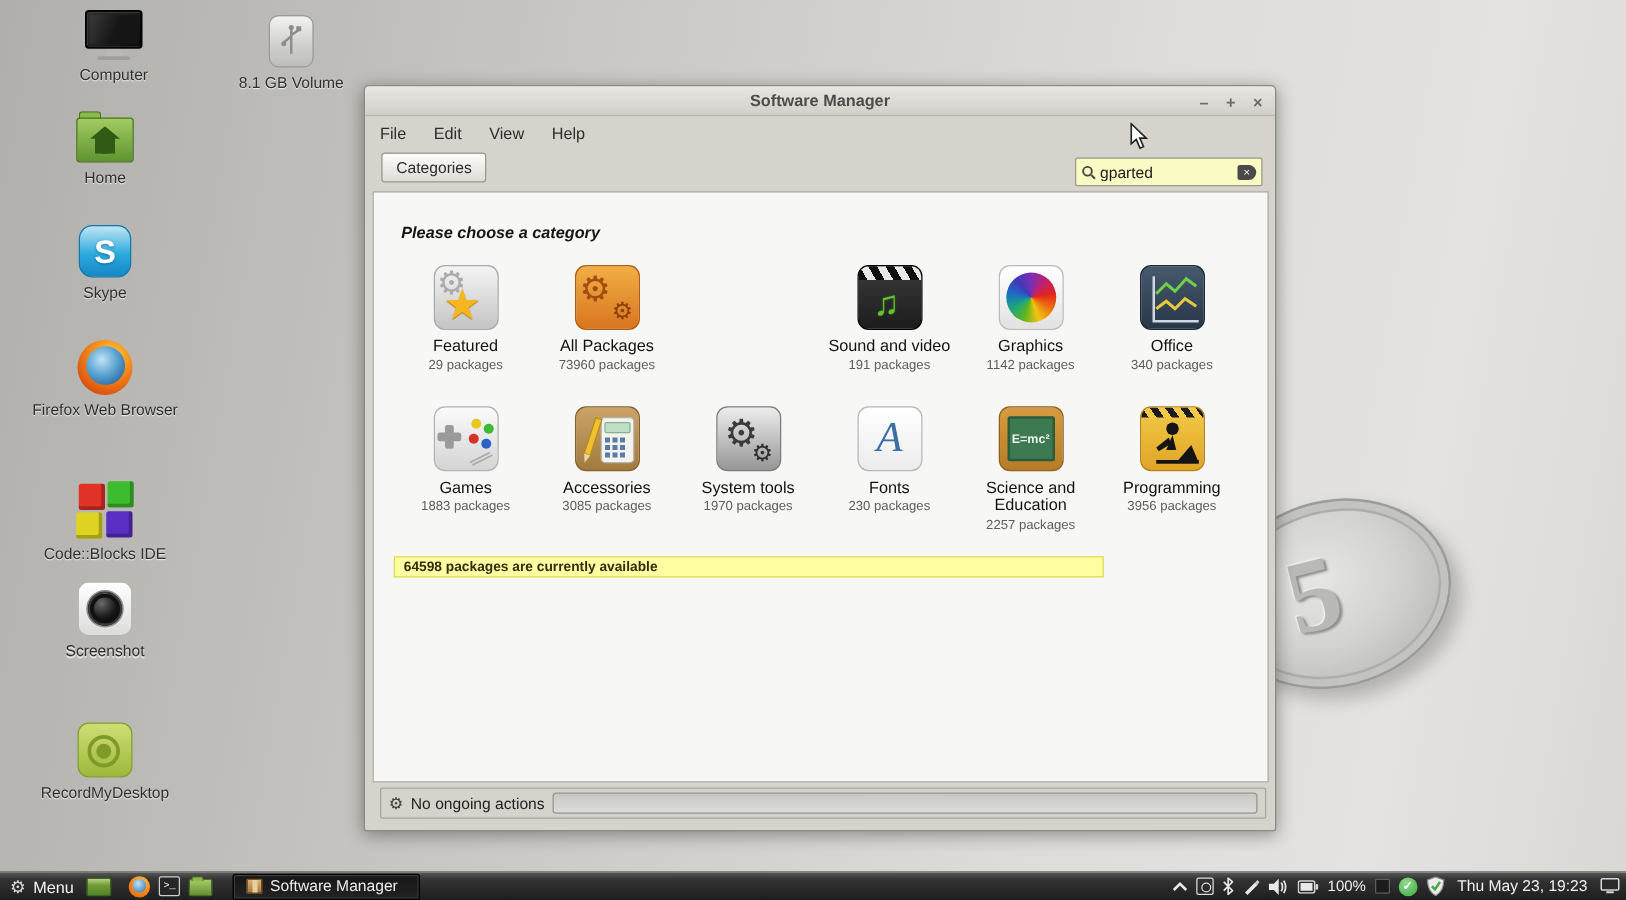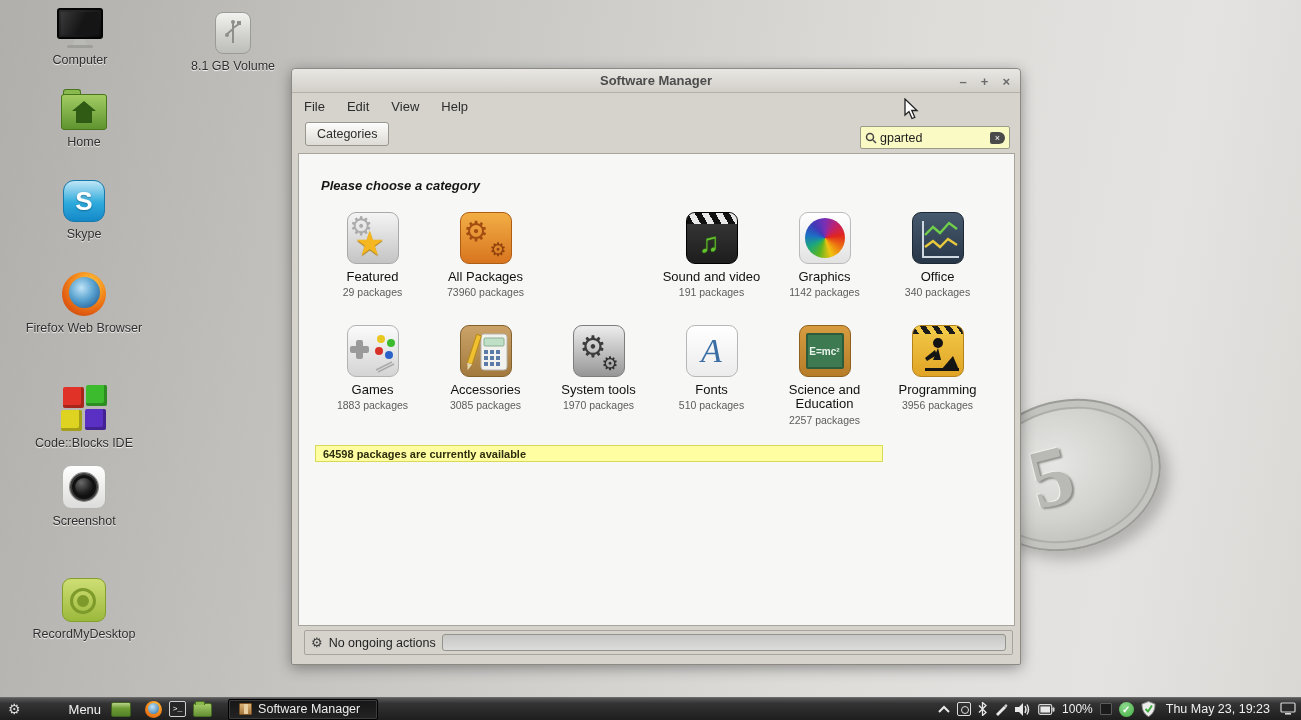--- a/index.html
+++ b/index.html
@@ -131,21 +131,21 @@
   .cursor { position:absolute; left:903px; top:98px; z-index:9; }
 
   
   .taskbar {
     position:absolute; left:0; bottom:0; width:1301px; height:23px;
     background:linear-gradient(180deg,#585858 0%,#333 25%,#1e1e1e 100%);
     border-top:1px solid #6a6a6a; display:flex; align-items:center; z-index:10;
   }
   .tb-menu { display:flex; align-items:center; gap:6px; padding:0 10px 0 8px; height:100%; }
   .tb-menu .gear { color:#dcdcdc; font-size:14px; }
-  .tb-menu .mlabel { color:#f2f2f2; font-size:13px;margin-left:42px; }
+  .tb-menu .mlabel { color:#f2f2f2; font-size:13px; }
   .tb-showdesk { width:20px; height:15px; border-radius:2px; background:linear-gradient(180deg,#b9d489 0%,#6f9c33 40%,#54822a 100%); border:1px solid #3f631e; margin-right:14px; }
   .tb-launchers { display:flex; align-items:center; gap:7px; margin-right:16px; }
   .tb-ff { width:17px; height:17px; border-radius:50%; background:radial-gradient(circle at 60% 30%, #ffd24a 0%, #f7931e 40%, #d8560e 100%); position:relative; }
   .tb-ff::after { content:""; position:absolute; left:3px; top:2px; width:11px; height:11px; border-radius:50%; background:radial-gradient(circle at 40% 35%, #bfe3f7, #2d6da4); }
   .tb-term { width:17px; height:16px; background:#262626; border:1px solid #cfcfcf; border-radius:2px; color:#fff; font-size:8px; line-height:14px; text-align:center; font-family:"Liberation Mono",monospace; }
   .tb-folder { width:19px; height:14px; position:relative; background:linear-gradient(180deg,#a5cc66,#648f34); border:1px solid #4a6f24; border-radius:2px; margin-top:2px; }
   .tb-folder::before { content:""; position:absolute; top:-3px; left:1px; width:8px; height:3px; background:#8ab94e; border:1px solid #4a6f24; border-bottom:none; border-radius:2px 2px 0 0; }
   .tb-task {
     display:flex; align-items:center; gap:6px; height:21px; padding:0 10px; min-width:150px;
     background:linear-gradient(180deg,#161616,#232323); border:1px solid #000; box-shadow:inset 0 0 0 1px #3c3c3c; border-radius:2px;
@@ -163,21 +163,21 @@
 </style>
 </head>
 <body>
 
 <div class="desktop">
 
   <div class="wall-disc">
     <div class="disc-num">5</div>
   </div>
 
-  <div class="dicon" style="left:20px; top:8px;text-align:right;">
+  <div class="dicon" style="left:31px; top:8px;text-align:right;">
     <div>
       <div class="ic-computer-screen"></div>
         <div class="ic-computer-stand"></div>
         <div class="ic-computer-base"></div>
     </div>
     <div class="dlabel">Computer</div>
   </div>
 
   <div class="dicon" style="left:173px; top:12px;">
     <div class="ic-volume">
@@ -368,21 +368,21 @@
         </div>
         <div class="cname">System tools</div>
         <div class="ccount">1970 packages</div>
       </div>
 
       <div class="cat-cell" style="left:356px; top:171px;">
         <div class="cicon ci-fonts">
           <span class="glyph-a">A</span>
         </div>
         <div class="cname">Fonts</div>
-        <div class="ccount">510 packages</div>
+        <div class="ccount">230 packages</div>
       </div>
 
       <div class="cat-cell" style="left:469px; top:171px;">
         <div class="cicon ci-science">
           <div class="board">E=mc²</div>
         </div>
         <div class="cname">Science and Education</div>
         <div class="ccount">2257 packages</div>
       </div>
 

